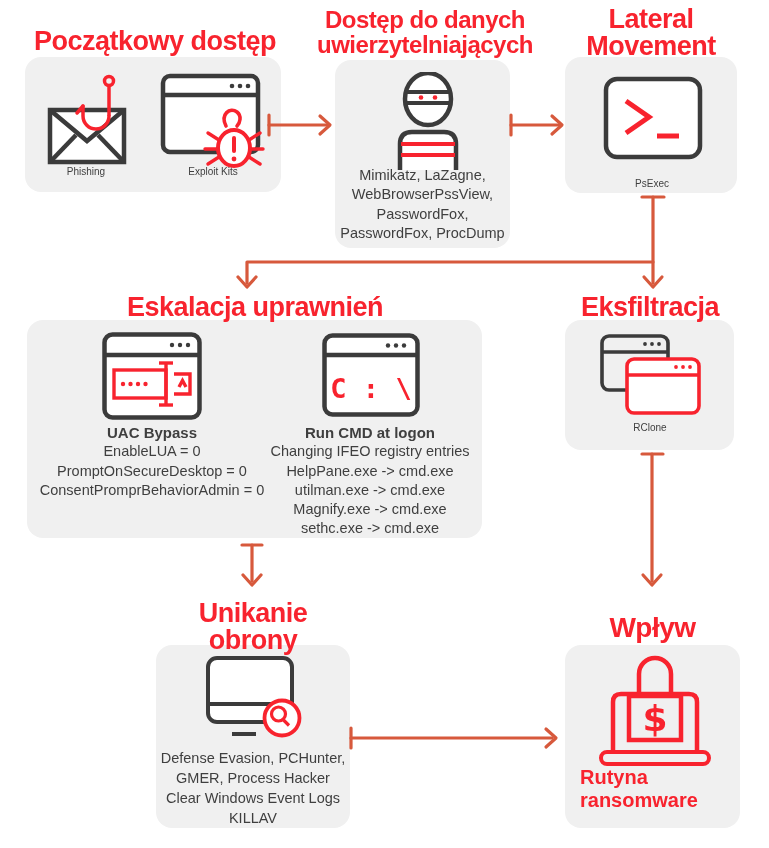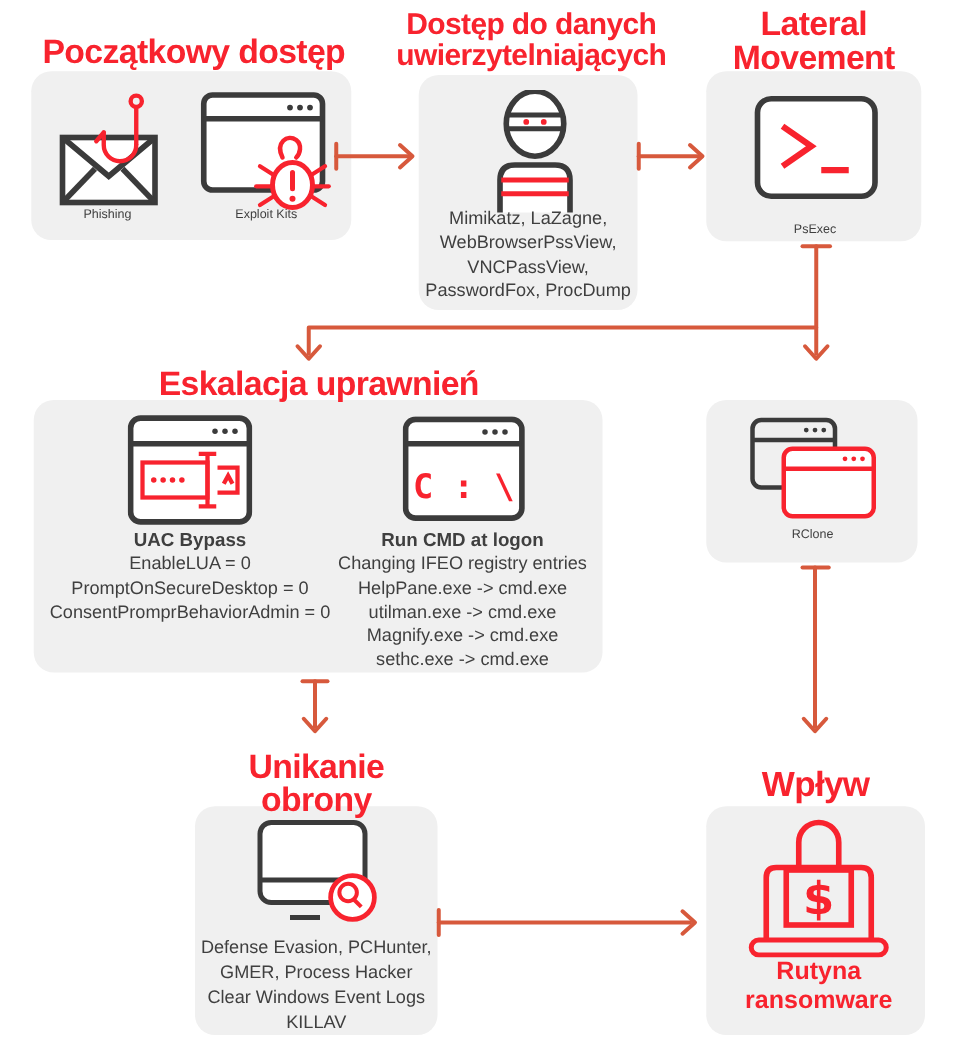--- a/index.html
+++ b/index.html
@@ -4,21 +4,21 @@
 <style>
   html,body{margin:0;padding:0;background:#fff;}
   .canvas{position:relative;width:769px;height:848px;background:#ffffff;overflow:hidden;
           font-family:"Liberation Sans",sans-serif;}
   .panel{position:absolute;background:#f0f0f0;border-radius:16px;}
   .stage-title{position:absolute;color:#f8232e;font-weight:800;font-size:27px;
                line-height:27px;text-align:center;letter-spacing:-0.5px;}
   .label{position:absolute;color:#3f3f3f;font-size:10px;text-align:center;}
   .smalltext{position:absolute;color:#3f3f3f;font-size:14.5px;line-height:19.3px;text-align:center;}
   .smalltext .head{font-weight:700;font-size:15px;}
-  .red-label{position:absolute;color:#f8232e;font-weight:800;font-size:20px;line-height:23px;text-align:center;}
+  .red-label{position:absolute;color:#f8232e;font-weight:800;font-size:20px;line-height:23px;}
   .iconbox{position:absolute;}
   svg{display:block;}
   .connectors{position:absolute;left:0;top:0;z-index:3;pointer-events:none;}
 </style>
 </head>
 <body>
 
 <div class="canvas">
 
   <div class="panel" style="left:25px;top:57px;width:256px;height:135px;"></div>
@@ -36,20 +36,21 @@
     <div>uwierzytelniających</div>
   </div>
 
   <div class="stage-title" style="left:565px;top:6px;width:172px;">
     <div>Lateral</div>
     <div>Movement</div>
   </div>
 
   <div class="stage-title" style="left:60px;top:294px;width:390px;">Eskalacja uprawnień</div>
 
+  <div class="stage-title" style="left:565px;top:294px;width:170px;">Eksfiltracja</div>
 
   <div class="stage-title" style="left:156px;top:600px;width:194px;">
     <div>Unikanie</div>
     <div>obrony</div>
   </div>
 
   <div class="stage-title" style="left:565px;top:614px;width:175px;font-size:28px;">Wpływ</div>
 
   <div class="iconbox" style="left:45px;top:72px;">
     <svg width="85" height="95" viewBox="0 0 85 95">
@@ -171,21 +172,21 @@
       <rect x="6" y="100" width="108" height="12" rx="6" fill="#f0f0f0" stroke="#f8232e" stroke-width="4"></rect>
     </svg>
   </div>
 
   <div class="label" style="left:36px;top:166px;width:100px;">Phishing</div>
   <div class="label" style="left:158px;top:166px;width:110px;">Exploit Kits</div>
 
   <div class="smalltext" style="left:335px;top:166px;width:175px;">
     <div>Mimikatz, LaZagne,</div>
     <div>WebBrowserPssView,</div>
-    <div>VNCPassView,</div>
+    <div>PasswordFox,</div>
     <div>PasswordFox, ProcDump</div>
   </div>
 
   <div class="label" style="left:602px;top:167px;width:100px;margin-top:11px;">PsExec</div>
 
   <div class="smalltext" style="left:32px;top:423px;width:240px;">
     <div class="head">UAC Bypass</div>
     <div>EnableLUA = 0</div>
     <div>PromptOnSecureDesktop = 0</div>
     <div>ConsentPromprBehaviorAdmin = 0</div>

